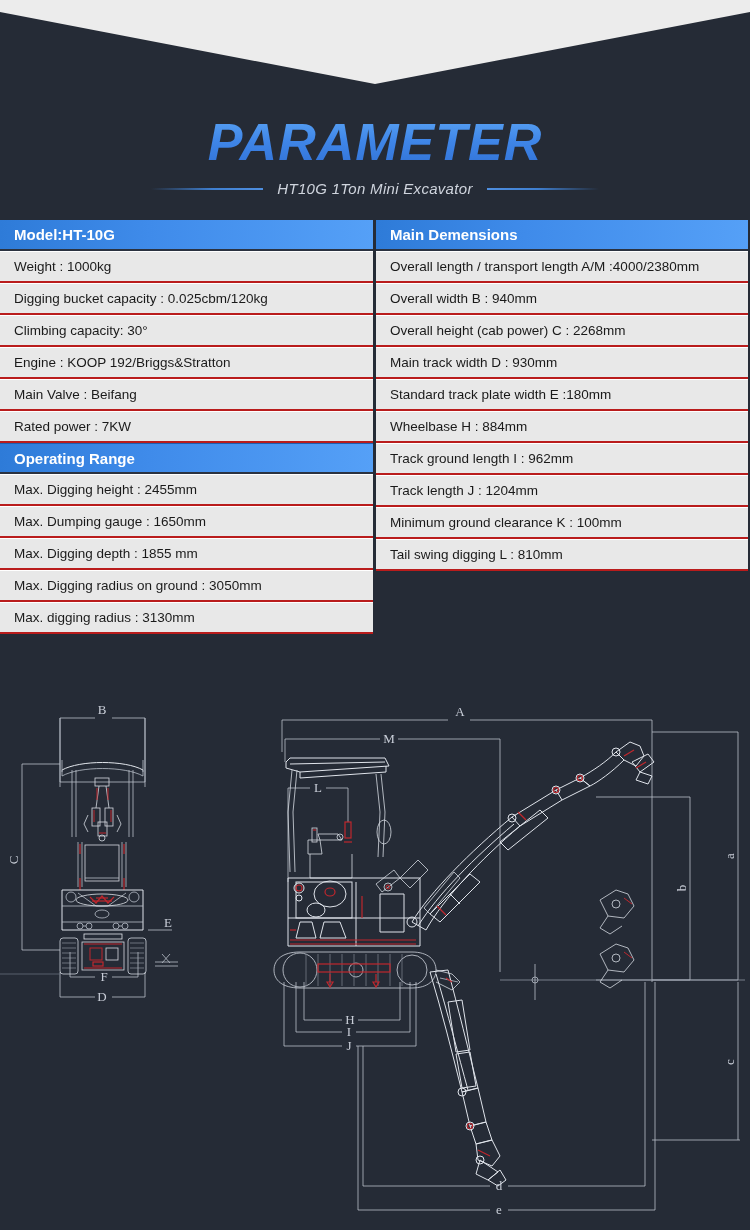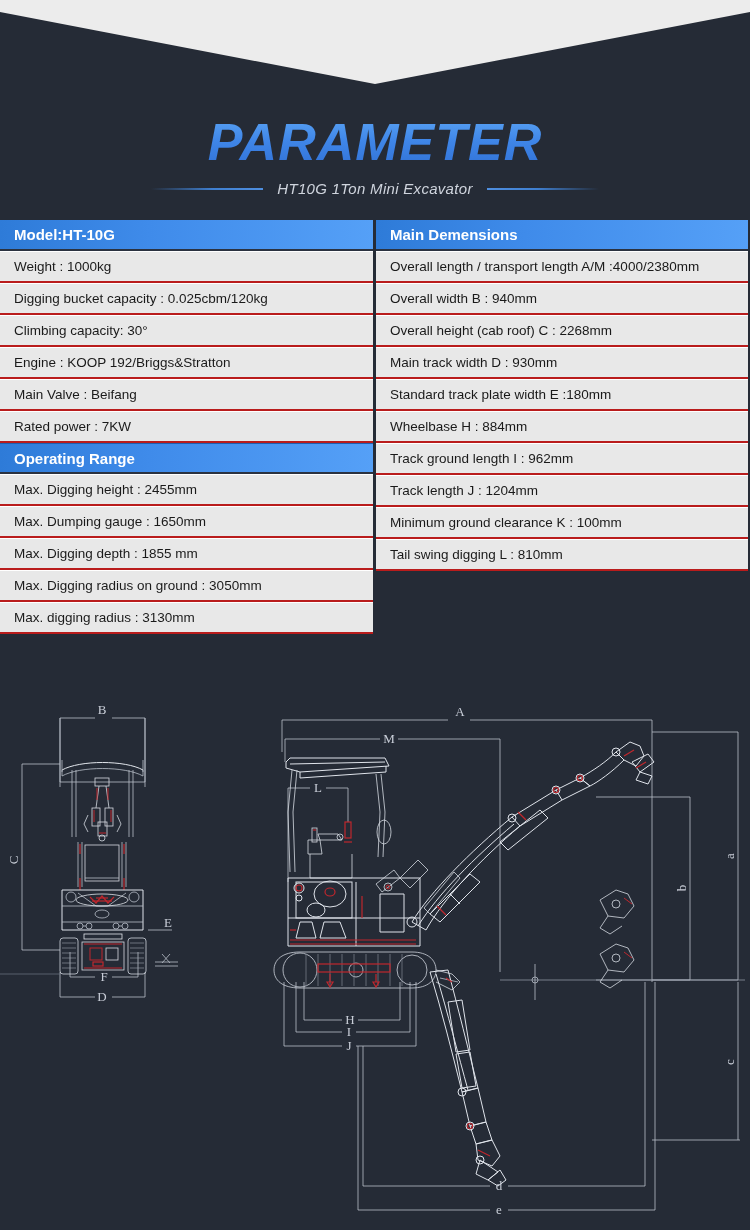--- a/index.html
+++ b/index.html
@@ -147,21 +147,21 @@
       <div class="row">Max. Dumping gauge : 1650mm</div>
       <div class="row">Max. Digging depth : 1855 mm</div>
       <div class="row">Max. Digging radius on ground : 3050mm</div>
       <div class="row">Max. digging radius : 3130mm</div>
     </div>
 
     <div class="col col-right">
       <div class="row row-hdr">Main Demensions</div>
       <div class="row">Overall length / transport length A/M :4000/2380mm</div>
       <div class="row">Overall width  B : 940mm</div>
-      <div class="row">Overall height (cab roof) C : 2268mm</div>
+      <div class="row">Overall height (cab power) C : 2268mm</div>
       <div class="row">Main track width D : 930mm</div>
       <div class="row">Standard track plate width E :180mm</div>
       <div class="row">Wheelbase H : 884mm</div>
       <div class="row">Track ground length I : 962mm</div>
       <div class="row">Track length J : 1204mm</div>
       <div class="row">Minimum ground clearance K : 100mm</div>
       <div class="row">Tail swing digging L : 810mm</div>
     </div>
   </div>
 

